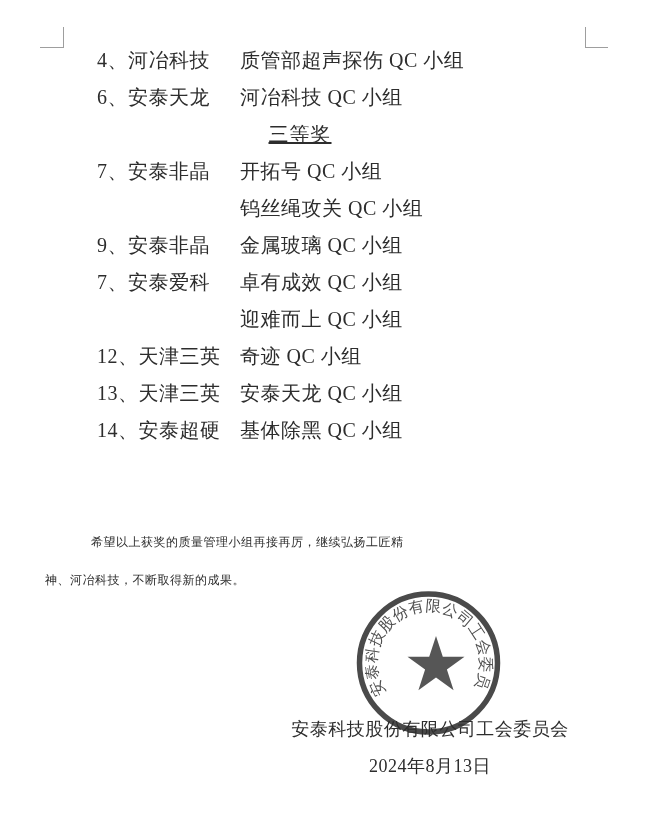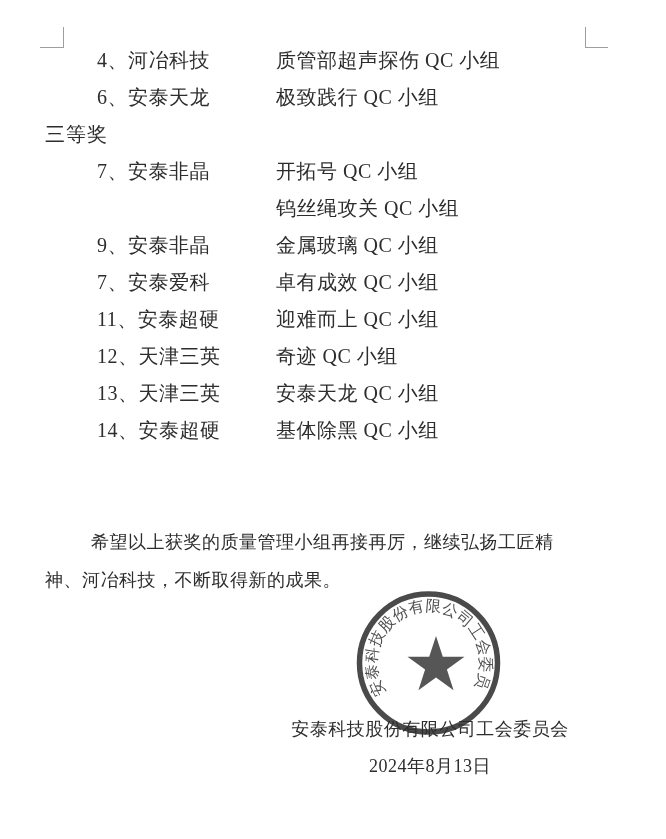--- a/index.html
+++ b/index.html
@@ -15,26 +15,26 @@
   .crop { position:absolute; }
   .crop.tl { left:40px; top:27px; width:23px; height:20px;
              border-right:1px solid #9e9e9e; border-bottom:1px solid #9e9e9e; }
   .crop.tr { left:585px; top:27px; width:22px; height:20px;
              border-left:1px solid #9e9e9e; border-bottom:1px solid #9e9e9e; }
 
   
   .list { position:absolute; left:45px; top:42px; width:540px; font-size:20px; }
   .row  { position:relative; height:37px; line-height:37px; }
   .row .c1 { position:absolute; left:52px; white-space:pre; letter-spacing:0.5px; }
-  .row .c2 { position:absolute; left:195px; white-space:pre; letter-spacing:0.5px;margin-left:36px; }
-  .section-header { height:37px; line-height:37px; 
-                    padding-right:30px; letter-spacing:1px; }
+  .row .c2 { position:absolute; left:195px; white-space:pre; letter-spacing:0.5px; }
+  .section-header { height:37px; line-height:37px; text-align:center;
+                    padding-right:30px; letter-spacing:1px;text-decoration:underline; }
 
   
-  .closing { position:absolute; left:45px; top:524px; width:545px; font-size:18px; }
+  .closing { position:absolute; left:45px; top:524px; width:545px; font-size:12px; }
   .closing .line { height:37.5px; line-height:37.5px; white-space:pre; letter-spacing:0.5px; }
   .closing .line.first { text-indent:46px; }
 
   
   .signature { position:absolute; left:195px; top:711px; width:470px;
                text-align:center; font-size:18px; }
   .signature .org  { height:37px; line-height:37px; letter-spacing:0.5px; }
   .signature .date { height:37px; line-height:37px; letter-spacing:0.5px; }
 
   
@@ -51,42 +51,41 @@
   <div class="crop tl"></div>
   <div class="crop tr"></div>
 
   <div class="list">
     <div class="row">
       <span class="c1"><span>4、</span><span>河冶科技</span></span>
       <span class="c2">质管部超声探伤 QC 小组</span>
     </div>
     <div class="row">
       <span class="c1"><span>6、</span><span>安泰天龙</span></span>
-      <span class="c2">极致践行 QC 小组</span>
+      <span class="c2">河冶科技 QC 小组</span>
     </div>
 
     <div class="section-header">三等奖</div>
 
     <div class="row">
       <span class="c1"><span>7、</span><span>安泰非晶</span></span>
       <span class="c2">开拓号 QC 小组</span>
     </div>
     <div class="row">
       <span class="c2">钨丝绳攻关 QC 小组</span>
     </div>
     <div class="row">
       <span class="c1"><span>9、</span><span>安泰非晶</span></span>
       <span class="c2">金属玻璃 QC 小组</span>
     </div>
     <div class="row">
       <span class="c1"><span>7、</span><span>安泰爱科</span></span>
       <span class="c2">卓有成效 QC 小组</span>
     </div>
     <div class="row">
-      <span class="c1"><span>11、</span><span>安泰超硬</span></span>
       <span class="c2">迎难而上 QC 小组</span>
     </div>
     <div class="row">
       <span class="c1"><span>12、</span><span>天津三英</span></span>
       <span class="c2">奇迹 QC 小组</span>
     </div>
     <div class="row">
       <span class="c1"><span>13、</span><span>天津三英</span></span>
       <span class="c2">安泰天龙 QC 小组</span>
     </div>

